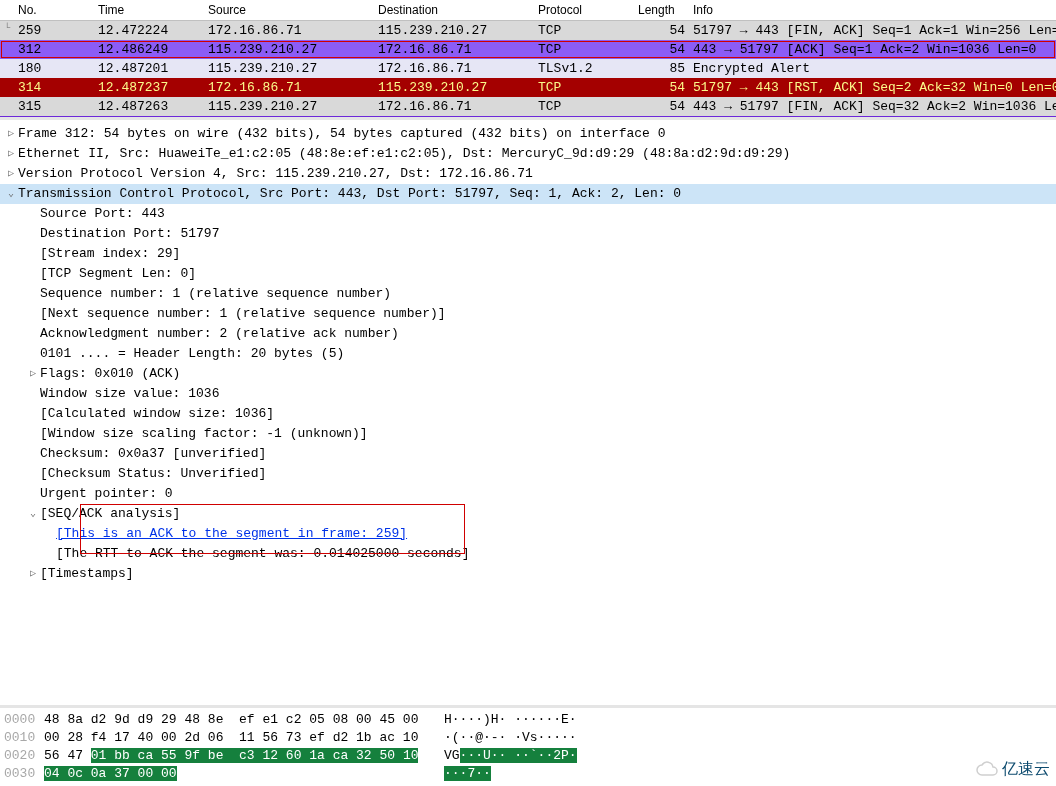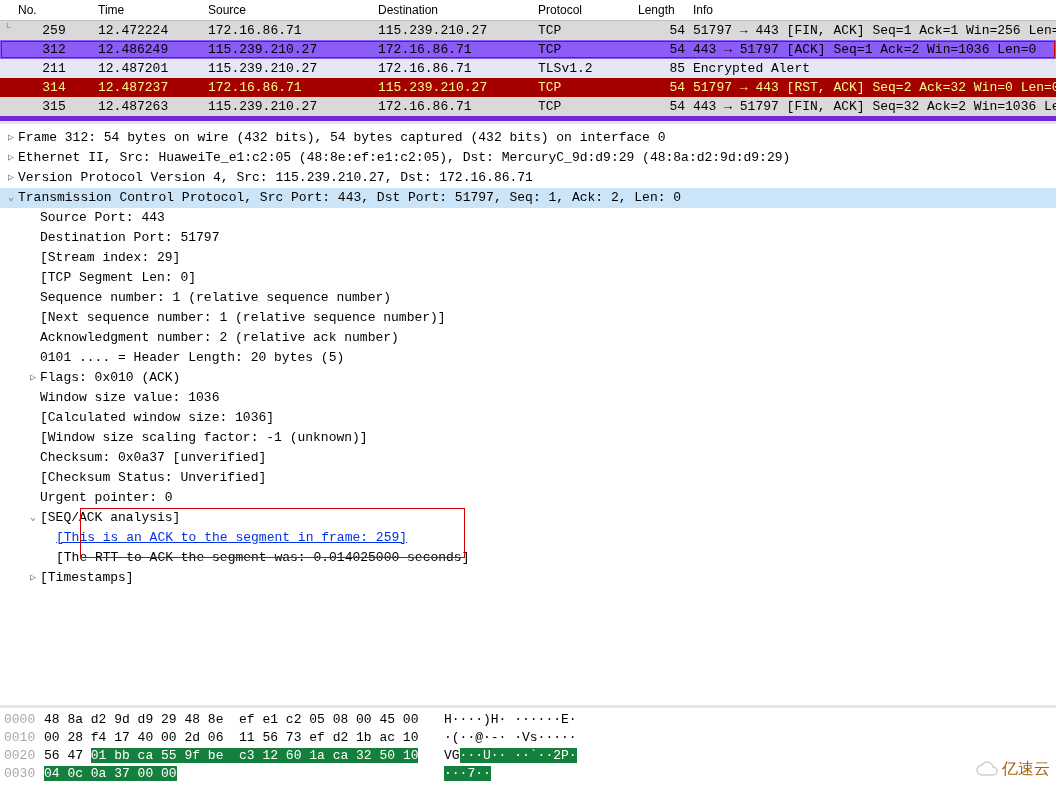--- a/index.html
+++ b/index.html
@@ -8,32 +8,32 @@
   font-size: 13px;
   background: #fff;
   color: #000;
   width: 1056px;
   height: 786px;
   overflow: hidden;
   display: flex;
   flex-direction: column;
 }
 .packet-list {
-  border-bottom: 5px solid #6d28d9;
+  border-bottom: 1px solid #6d28d9;
 }
 .packet-header {
   display: flex;
   background: #fff;
   border-bottom: 1px solid #c0c0c0;
   font-family: -apple-system, 'Segoe UI', sans-serif;
   font-size: 12px;
   padding: 2px 0;
 }
 .packet-header > div { padding: 1px 4px; }
-.col-no { width: 80px; text-align: center; padding-right: 8px; }
+.col-no { width: 80px; text-align: left; padding-right: 8px; }
 .col-time { width: 110px; }
 .col-src { width: 170px; }
 .col-dst { width: 160px; }
 .col-proto { width: 100px; }
 .col-len { width: 55px; text-align: right; padding-right: 10px; }
 .col-info { flex: 1; }
 .packet-row {
   display: flex;
   padding: 1px 0;
   position: relative;
@@ -92,21 +92,21 @@
 }
 .hex-offset { width: 40px; color: #a8a8a8; }
 .hex-bytes { width: 400px; white-space: pre; }
 .hex-ascii { white-space: pre; }
 .hex-sel { background: #15803d; color: #fff; }
 
 .watermark {
   position: absolute;
   right: 6px;
   bottom: 6px;
-  color: #a16207;
+  color: #0c4a6e;
   font-family: sans-serif;
   font-size: 16px;
   display: flex;
   align-items: center;
   gap: 4px;
 }
 
 .seq-box {
   display: inline-block;
   position: relative;
@@ -142,21 +142,21 @@
         <div class="col-no">312</div>
         <div class="col-time">12.486249</div>
         <div class="col-src">115.239.210.27</div>
         <div class="col-dst">172.16.86.71</div>
         <div class="col-proto">TCP</div>
         <div class="col-len">54</div>
         <div class="col-info">443 → 51797 [ACK] Seq=1 Ack=2 Win=1036 Len=0</div>
       </div>
       <div class="packet-row row-lightblue">
         <div class="arrow-cell"></div>
-        <div class="col-no">211</div>
+        <div class="col-no">180</div>
         <div class="col-time">12.487201</div>
         <div class="col-src">115.239.210.27</div>
         <div class="col-dst">172.16.86.71</div>
         <div class="col-proto">TLSv1.2</div>
         <div class="col-len">85</div>
         <div class="col-info">Encrypted Alert</div>
       </div>
       <div class="packet-row row-red">
         <div class="arrow-cell"></div>
         <div class="col-no">314</div>

